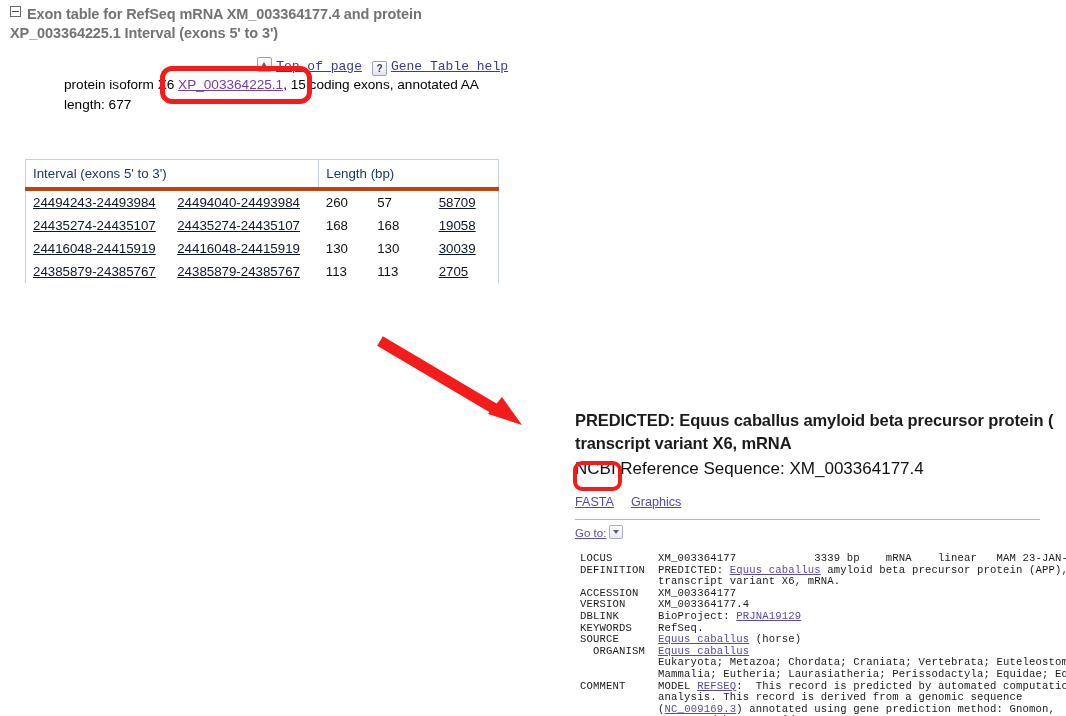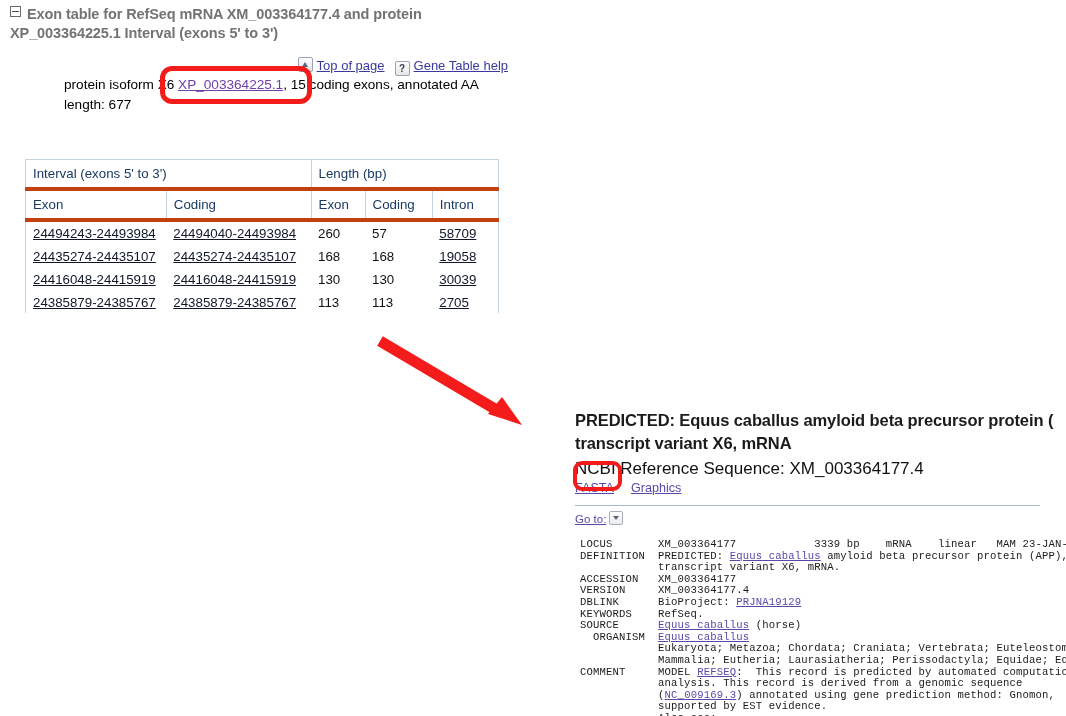--- a/index.html
+++ b/index.html
@@ -61,20 +61,21 @@
     position: absolute;
     right: 32px;
     top: 57px;
     font-size: 13px;
     line-height: 17px;
     white-space: nowrap;
   }
   .util-links a {
     color: #3a3a9e;
     text-decoration: underline;
+    font-family: Liberation Mono, monospace;
   }
   .icon-toparrow {
     display: inline-block;
     width: 13px;
     height: 13px;
     border: 1px solid #9aa3b5;
     border-radius: 2px;
     background: linear-gradient(#fdfdfd, #e3e6ea);
     position: relative;
     vertical-align: -2px;
@@ -222,21 +223,21 @@
   #gb-title .l2 { display: block; }
   #gb-refseq {
     font-size: 17px;
     line-height: 17px;
     color: #111;
     margin-top: 5px;
   }
   #gb-viewlinks {
     font-size: 12.6px;
     line-height: 17px;
-    margin-top: 3px;
+    margin-top: 17px;
   }
   #gb-viewlinks a {
     color: #5a48a8;
     text-decoration: underline;
     margin-right: 17px;
   }
   #gb-divider {
     height: 1px;
     background: #a7bcd0;
     margin-top: 8px;
@@ -301,27 +302,20 @@
   <div class="variant-para">
     <div class="isoform-line"><span>protein isoform X6 </span><a href="#">XP_003364225.1</a><span>, 15 coding exons, annotated AA length: 677</span></div>
   </div>
 
   <div class="tbl-clip">
     <table id="exon-table-inner">
       <thead>
         <tr>
           <th colspan="2" class="col-exon-iv">Interval (exons 5' to 3')</th>
           <th colspan="3">Length (bp)</th>
-        </tr>
-        <tr>
-          <th class="col-exon-iv">Exon</th>
-          <th class="col-cod-iv">Coding</th>
-          <th class="col-len-exon">Exon</th>
-          <th class="col-len-cod">Coding</th>
-          <th class="col-len-intr">Intron</th>
         </tr>
       </thead>
       <tbody id="exon-table-body">
           <tr>
             <td class="col-exon-iv"><a href="#">24494243-24493984</a></td>
             <td class="col-cod-iv"><a href="#">24494040-24493984</a></td>
             <td class="col-len-exon numcell">260</td>
             <td class="col-len-cod numcell">57</td>
             <td class="col-len-intr"><a href="#">58709</a></td>
           </tr>

